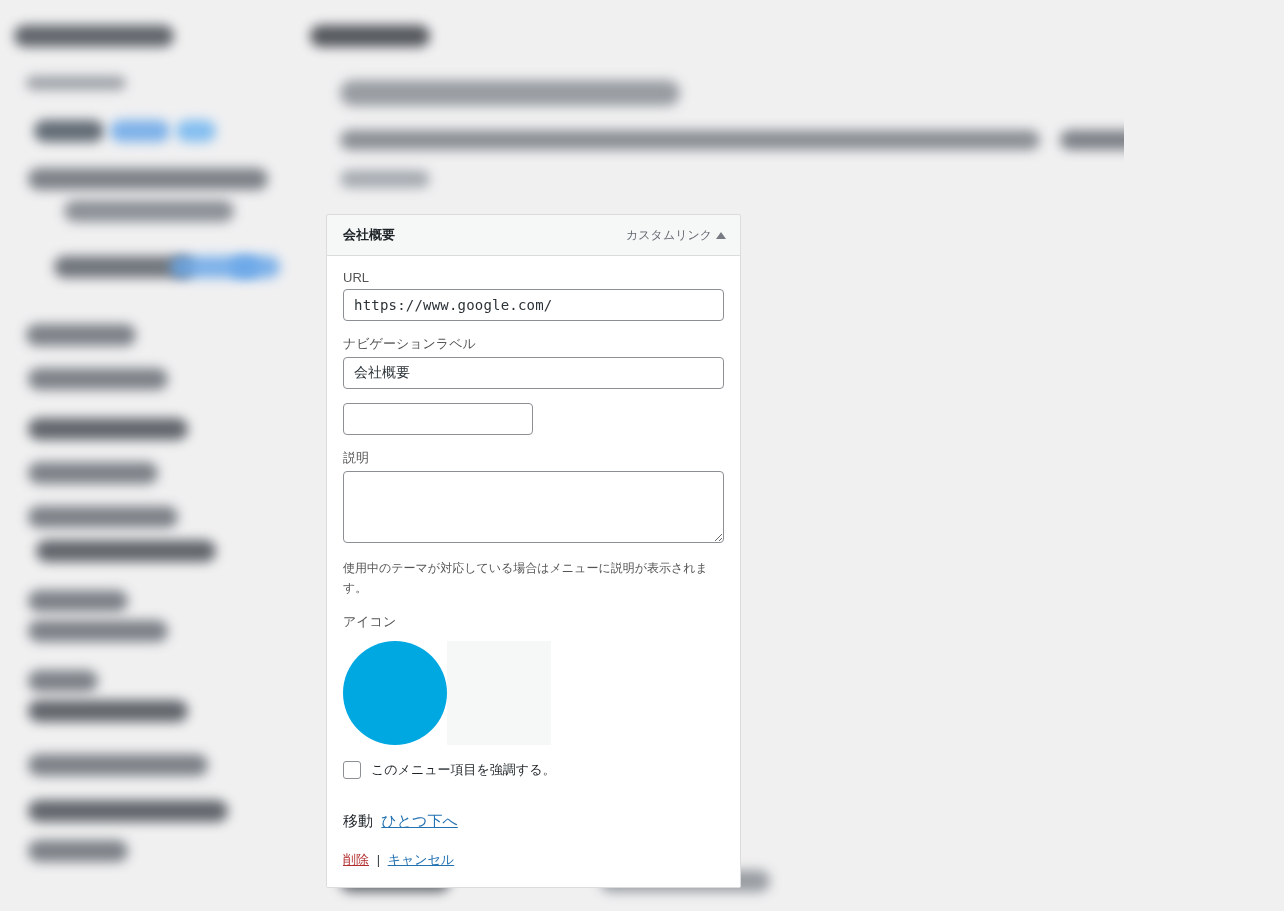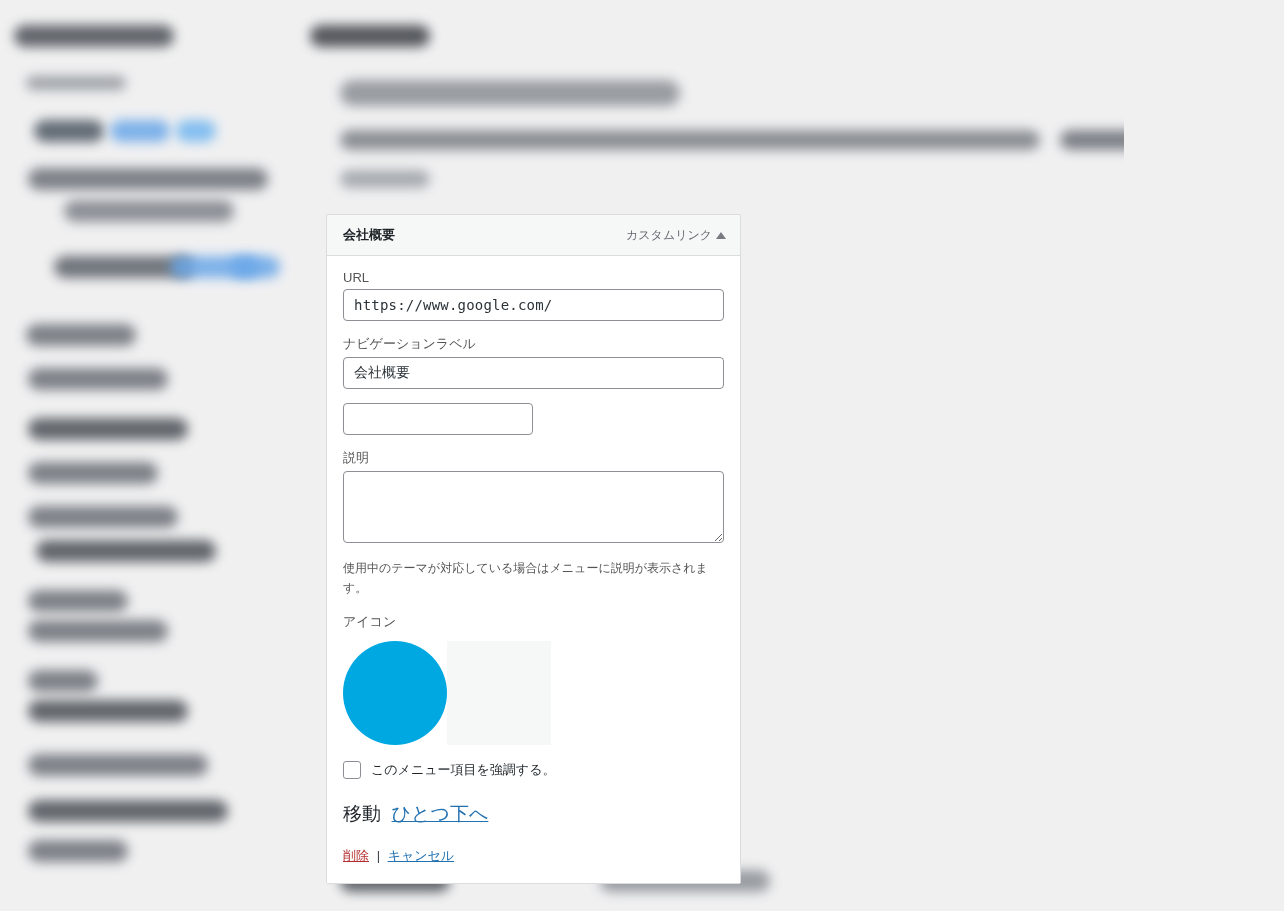--- a/index.html
+++ b/index.html
@@ -55,21 +55,21 @@
     background:#fff;
   }
   .gap{height:14px;}
   .gap-sm{height:6px;}
   .hint{font-size:12px;color:#555;line-height:1.7;margin-top:12px;}
   .icon-row{display:flex;align-items:flex-start;}
   .icon-circle{width:104px;height:104px;border-radius:50%;background:#00a8e1;}
   .icon-box{width:104px;height:104px;background:#f6f7f7;}
   .chk-row{display:flex;align-items:center;gap:10px;margin-top:16px;}
   .chk{width:16px;height:16px;border:1px solid #8c8f94;border-radius:3px;background:#fff;}
-  .move-line{margin-top:22px;font-size:19px;}
+  .move-line{margin-top:33px;font-size:15px;}
   .link{color:#2271b1;text-decoration:underline;cursor:pointer;}
   .danger{color:#b32d2e;text-decoration:underline;cursor:pointer;}
   .actions-line{margin-top:20px;font-size:13px;}
   .sep{color:#3c434a;margin:0 4px;}
 </style>
 </head>
 <body>
 <div class="stage">
 
   <div class="blob" style="left:14px;top:25px;width:160px;height:22px;background:#4a4f55;"></div>

